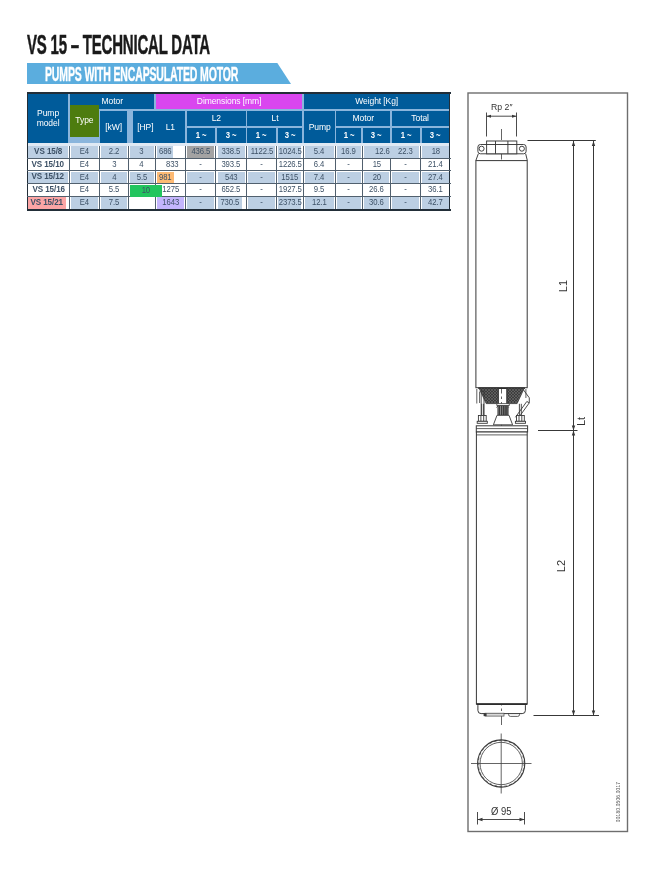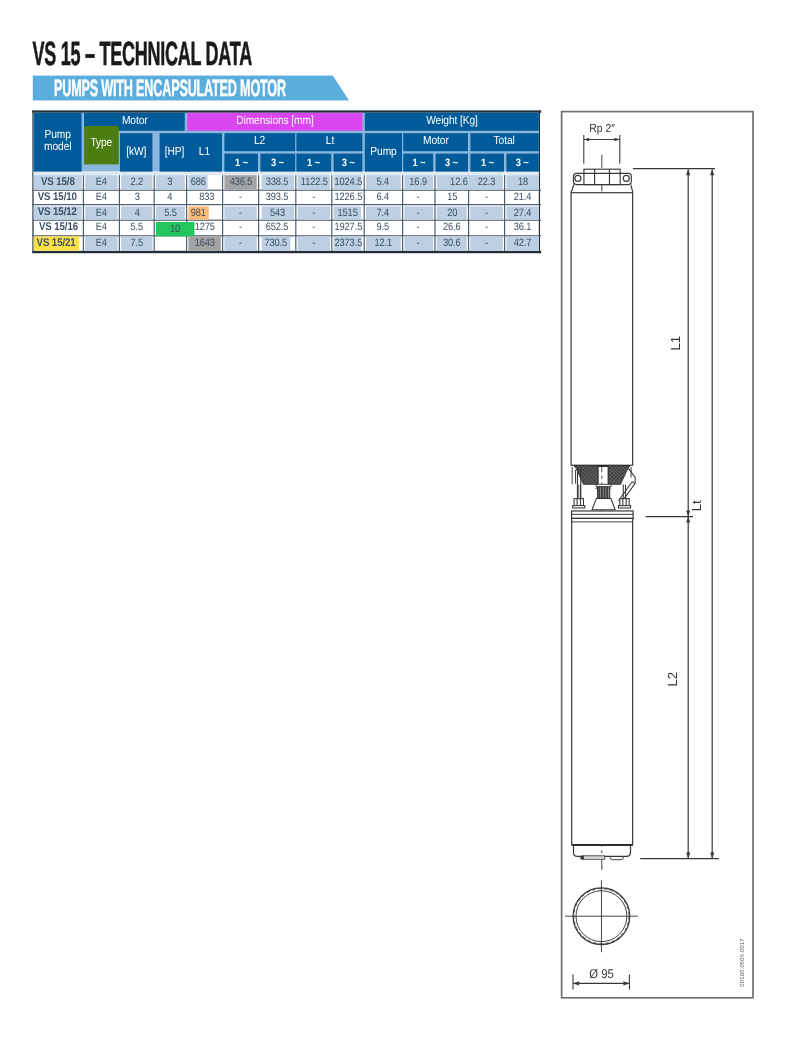--- a/index.html
+++ b/index.html
@@ -297,33 +297,33 @@
       </div>
 <div class="c dc" style="left:365.8px;top:92.6px;width:26.7px;height:11.5px">
         <span class="t">-</span>
       </div>
 <div class="c dc" style="left:395.8px;top:92.6px;width:26.8px;height:11.5px">
         <span class="t">36.1</span>
       </div>
 </div>
 
 <div>
-<div class="c dc dm" style="left:1.4px;top:105.2px;width:38px;height:12.2px;background:#fde047">
+<div class="c dc dm" style="left:1.4px;top:105.2px;width:38px;height:12.2px;background:#fca5a5">
         <span class="t">VS 15/21</span>
       </div>
 <div class="c dc" style="left:44.4px;top:105.2px;width:26.9px;height:12.2px;background:#bccfe3">
         <span class="t">E4</span>
       </div>
 <div class="c dc" style="left:74.7px;top:105.2px;width:25.5px;height:12.2px;background:#bccfe3">
         <span class="t">7.5</span>
       </div>
 <div class="c dc" style="left:103.5px;top:93px;width:32px;height:12.2px;background:#22c55e">
         <span class="t">10</span>
       </div>
-<div class="c dc" style="left:130.6px;top:105.2px;width:26.9px;height:12.2px;background:#a3a3a3">
+<div class="c dc" style="left:130.6px;top:105.2px;width:26.9px;height:12.2px;background:#c4b5fd">
         <span class="t">1643</span>
       </div>
 <div class="c dc" style="left:160.8px;top:105.2px;width:26.9px;height:12.2px;background:#bccfe3">
         <span class="t">-</span>
       </div>
 <div class="c dc" style="left:191.0px;top:105.2px;width:24px;height:12.2px;background:#bccfe3">
         <span class="t">730.5</span>
       </div>
 <div class="c dc" style="left:221.7px;top:105.2px;width:26.9px;height:12.2px;background:#bccfe3">
         <span class="t">-</span>

